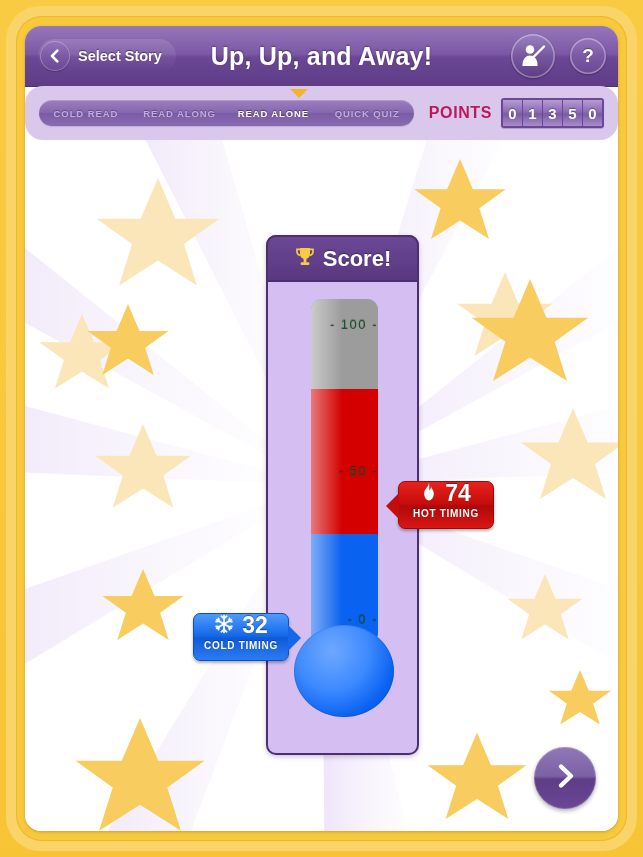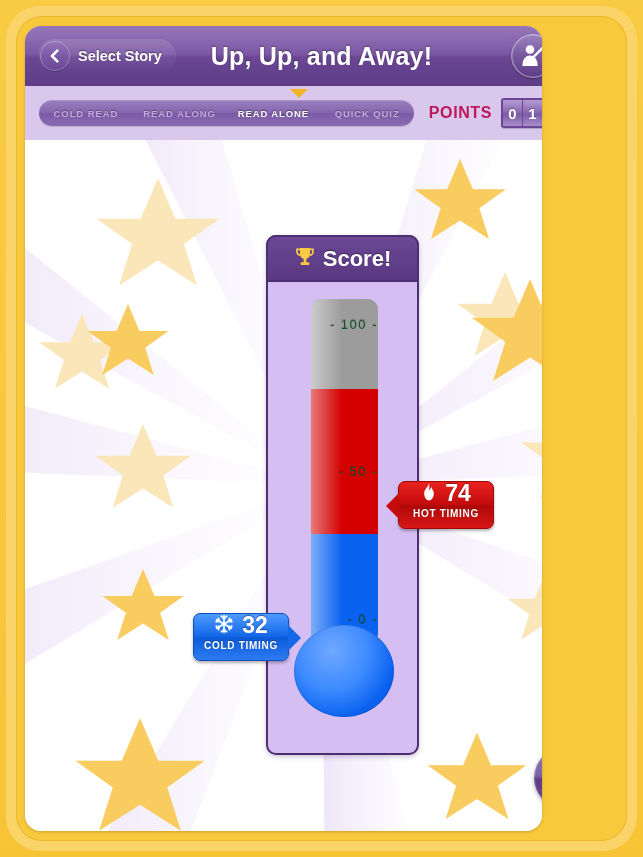--- a/index.html
+++ b/index.html
@@ -21,21 +21,21 @@
     background:#FAD469;
   }
   #frame-inner-round{
     position:absolute;left:16px;top:16px;right:16px;bottom:16px;
     border-radius:26px;
     background:#F8C93D;
     box-shadow:inset 0 0 0 1px rgba(226,170,30,.55);
   }
   
   #screen{
-    position:absolute;left:25px;top:26px;width:517px;height:805px;
+    position:absolute;left:25px;top:26px;width:593px;height:805px;
     border-radius:16px;overflow:hidden;background:#fff;
     box-shadow:0 1px 3px rgba(120,80,0,.35);
   }
   
   #titlebar{
     position:absolute;left:0;top:0;width:593px;height:60px;
     background:linear-gradient(#8561AE 0%,#7A56A4 47%,#6B4795 52%,#5E3C86 100%);
     border-bottom:1px solid #4C2F70;
   }
   #titlebar:after{
@@ -78,20 +78,21 @@
     background:linear-gradient(#8C6BB4,#6B4795);
     box-shadow:inset 0 0 0 1.5px rgba(255,255,255,.35),0 1px 2px rgba(0,0,0,.3);
     display:flex;align-items:center;justify-content:center;cursor:pointer;
     color:#fff;font-size:19px;font-weight:bold;
     text-shadow:0 -1px 1px rgba(0,0,0,.4);
   }
   
   #tabstrip{
     position:absolute;left:0;top:60px;width:593px;height:54px;
     background:#D9C8EC;
+    border-radius:18px;
   }
   #tabs{
     position:absolute;left:14px;top:14px;width:375px;height:26px;
     border-radius:13px;
     background:linear-gradient(#9B7FC0,#8567AE 48%,#7B5BA6 52%,#8A6BB2 100%);
     box-shadow:inset 0 1px 0 rgba(255,255,255,.2),0 1px 1px rgba(0,0,0,.12);
     display:flex;align-items:center;
   }
   .tab{
     flex:1;text-align:center;font-size:9.5px;font-weight:bold;

